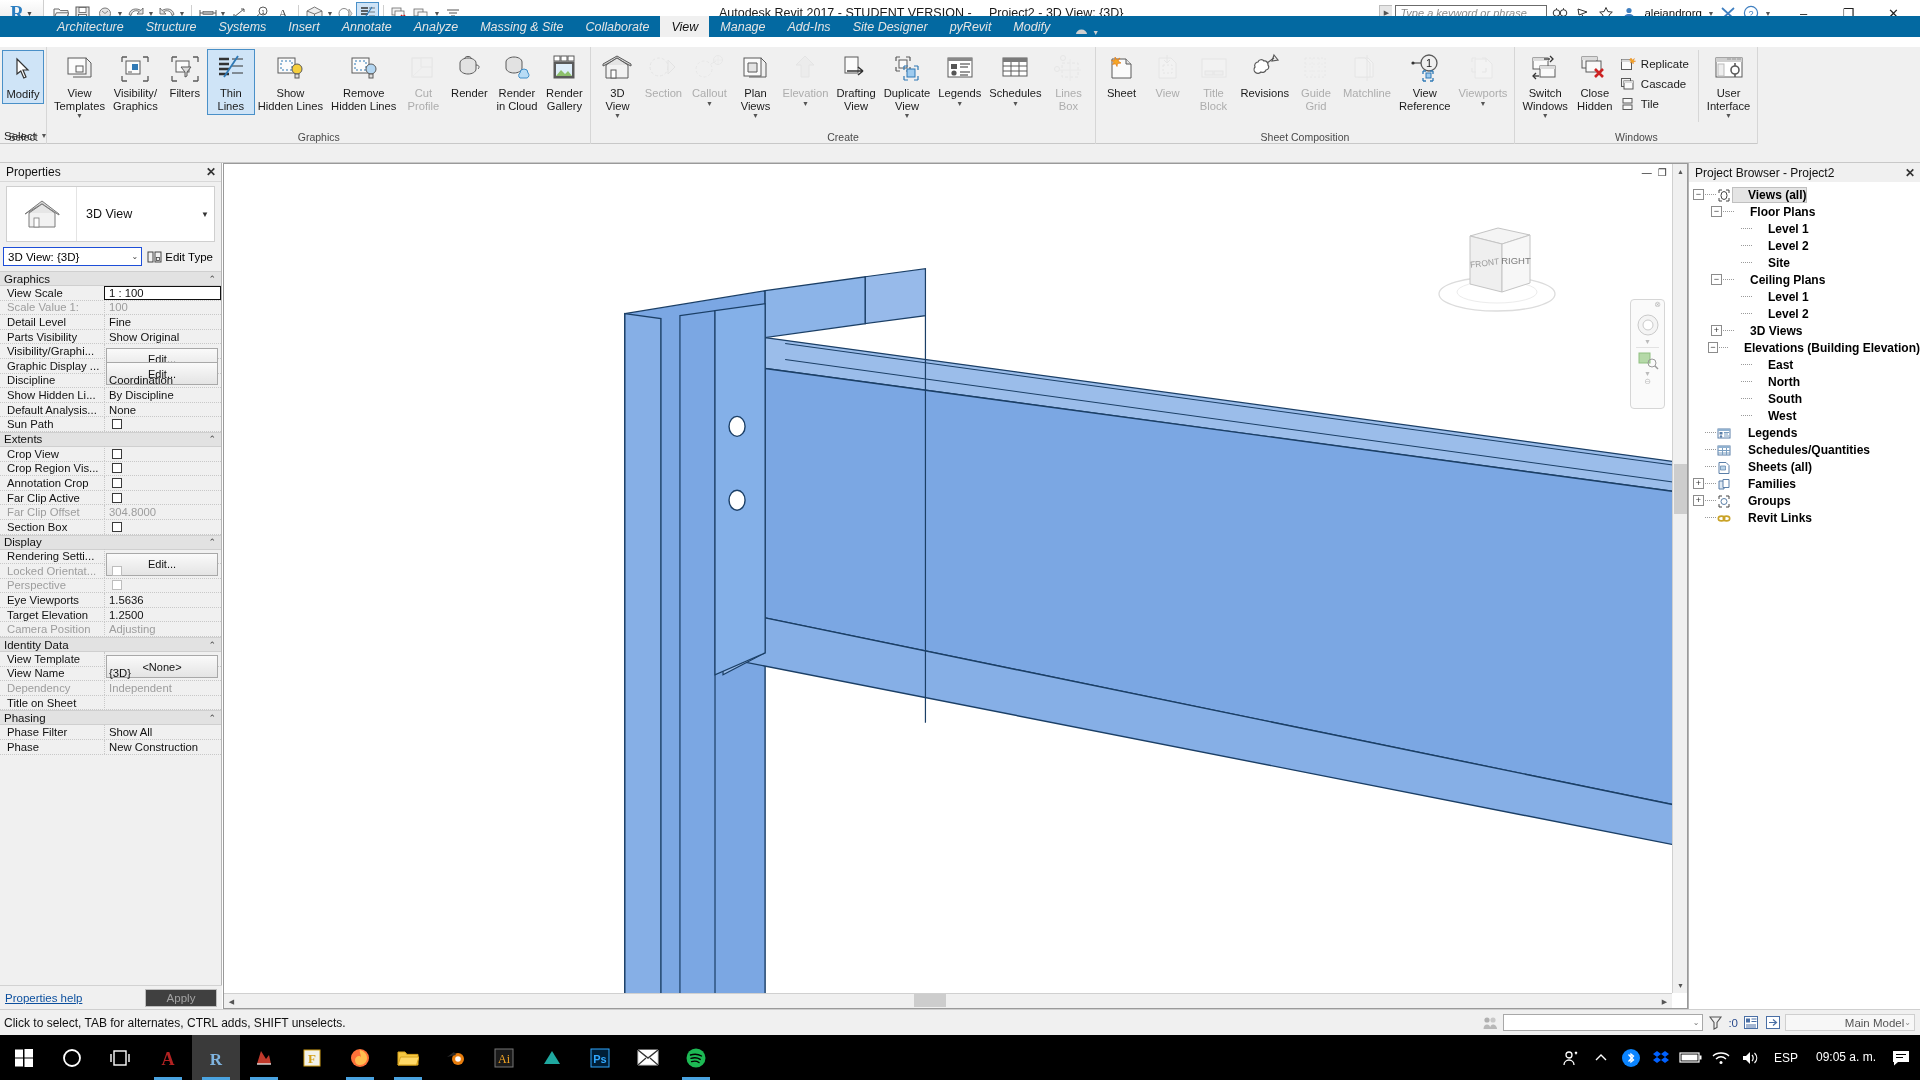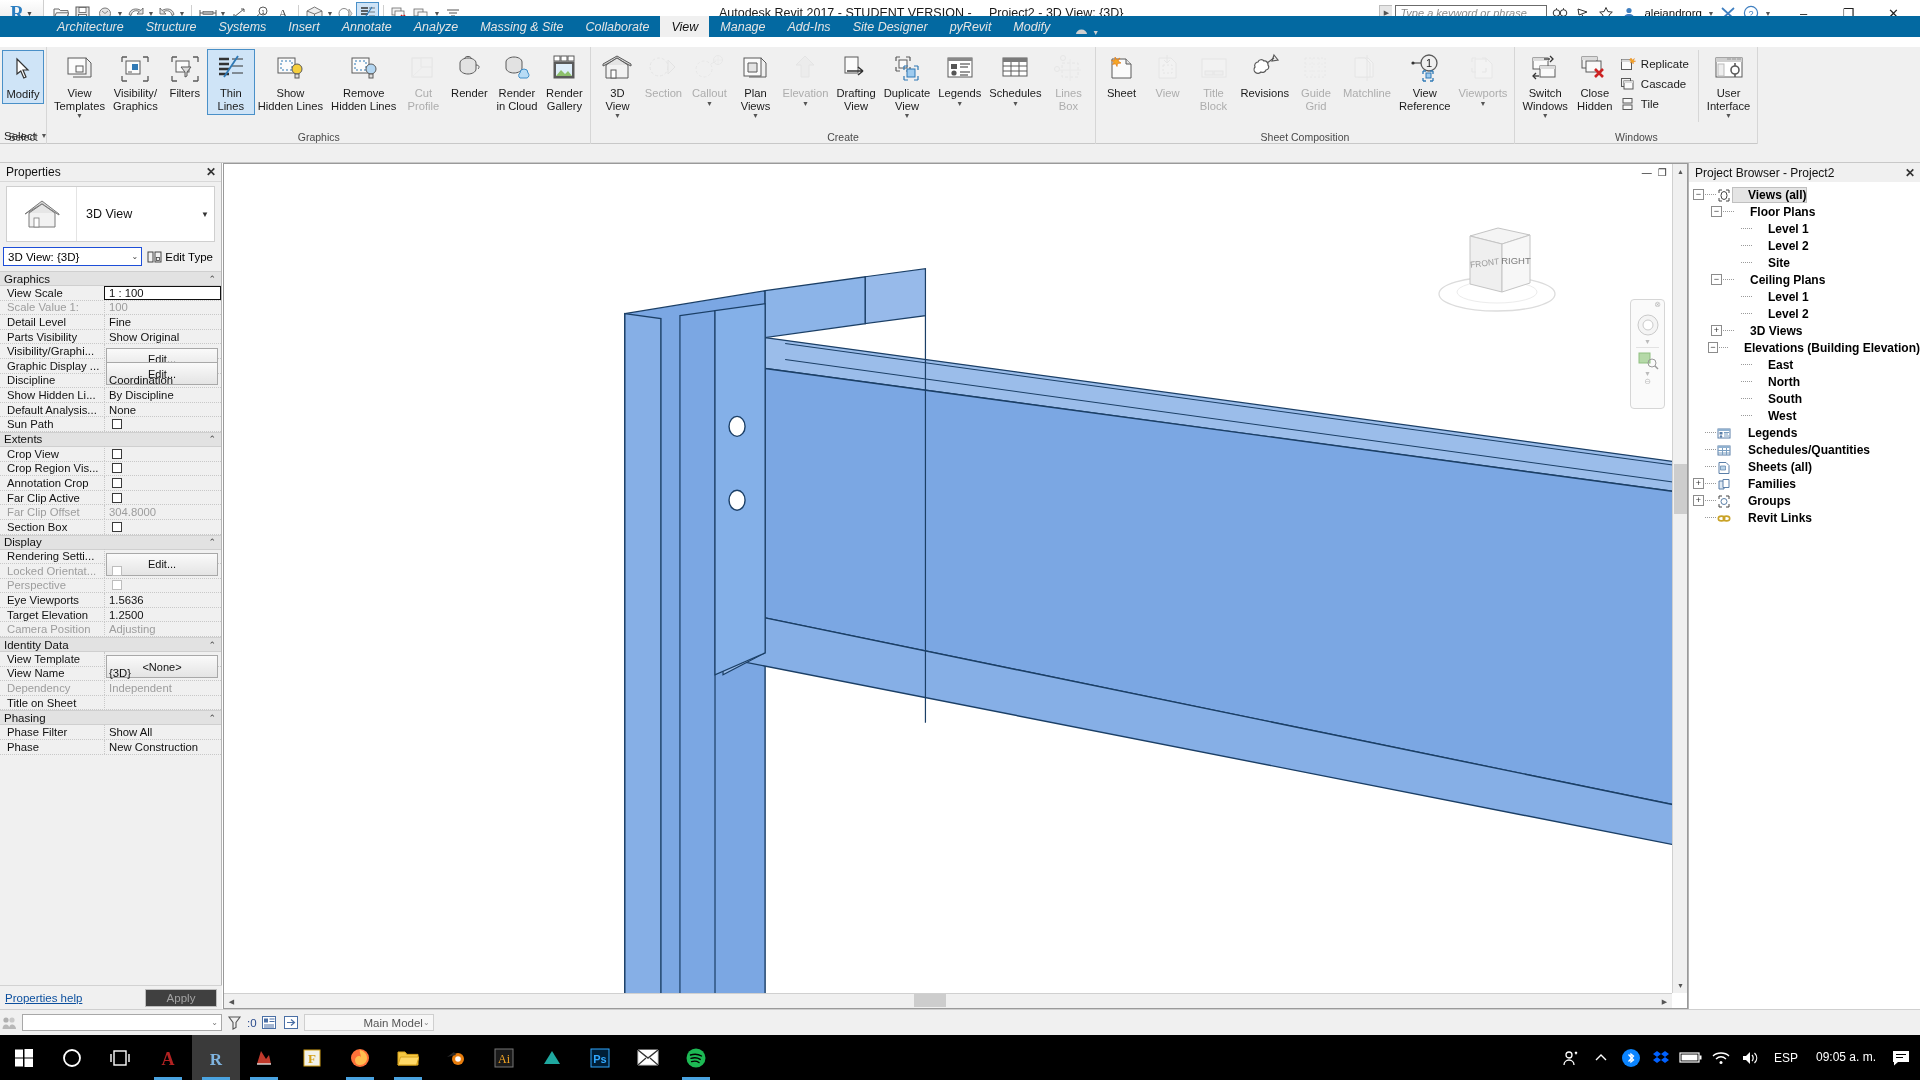--- a/index.html
+++ b/index.html
@@ -1369,20 +1369,21 @@
         <span style="margin-right:2px;"><svg width="14" height="13" viewBox="0 0 14 13" style="vertical-align:middle;">
             <ellipse cx="4.5" cy="6.5" rx="3.2" ry="2.4" fill="none" stroke="#c9a227" stroke-width="1.6"></ellipse>
             <ellipse cx="9.5" cy="6.5" rx="3.2" ry="2.4" fill="none" stroke="#c9a227" stroke-width="1.6"></ellipse>
           </svg></span>
         <span class="blabel">Revit Links</span>
       </div>
     </div>
 </div>
 
 <div class="statusbar">
+  <span class="sbtext">Click to select, TAB for alternates, CTRL adds, SHIFT unselects.</span>
   <div class="sbright">
     <div class="sbicon">
       <svg width="17" height="15" viewBox="0 0 17 15">
           <circle cx="5" cy="5" r="2.6" fill="#b0b0b0"></circle>
           <circle cx="11" cy="5" r="2.6" fill="#c8c8c8"></circle>
           <path d="M1.5 14c0-3 1.8-4.4 3.5-4.4s3.5 1.4 3.5 4.4zM8 14c0-3 1.5-4.4 3-4.4S15 11 15 14z" fill="#b8b8b8"></path>
         </svg>
     </div>
     <div class="sbcombo">
       <span></span>

